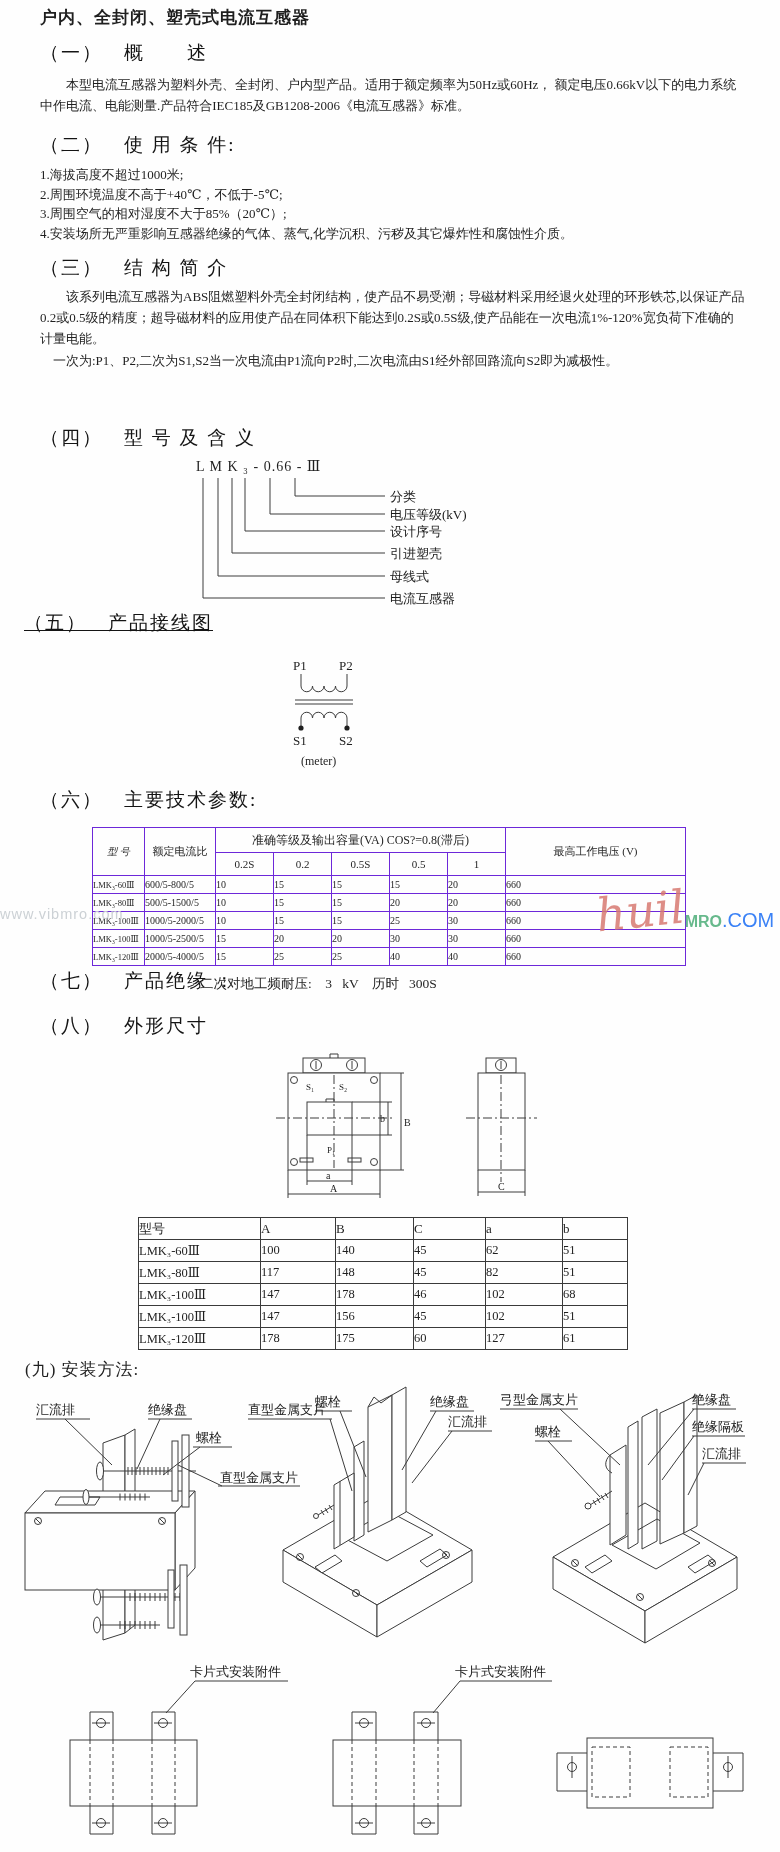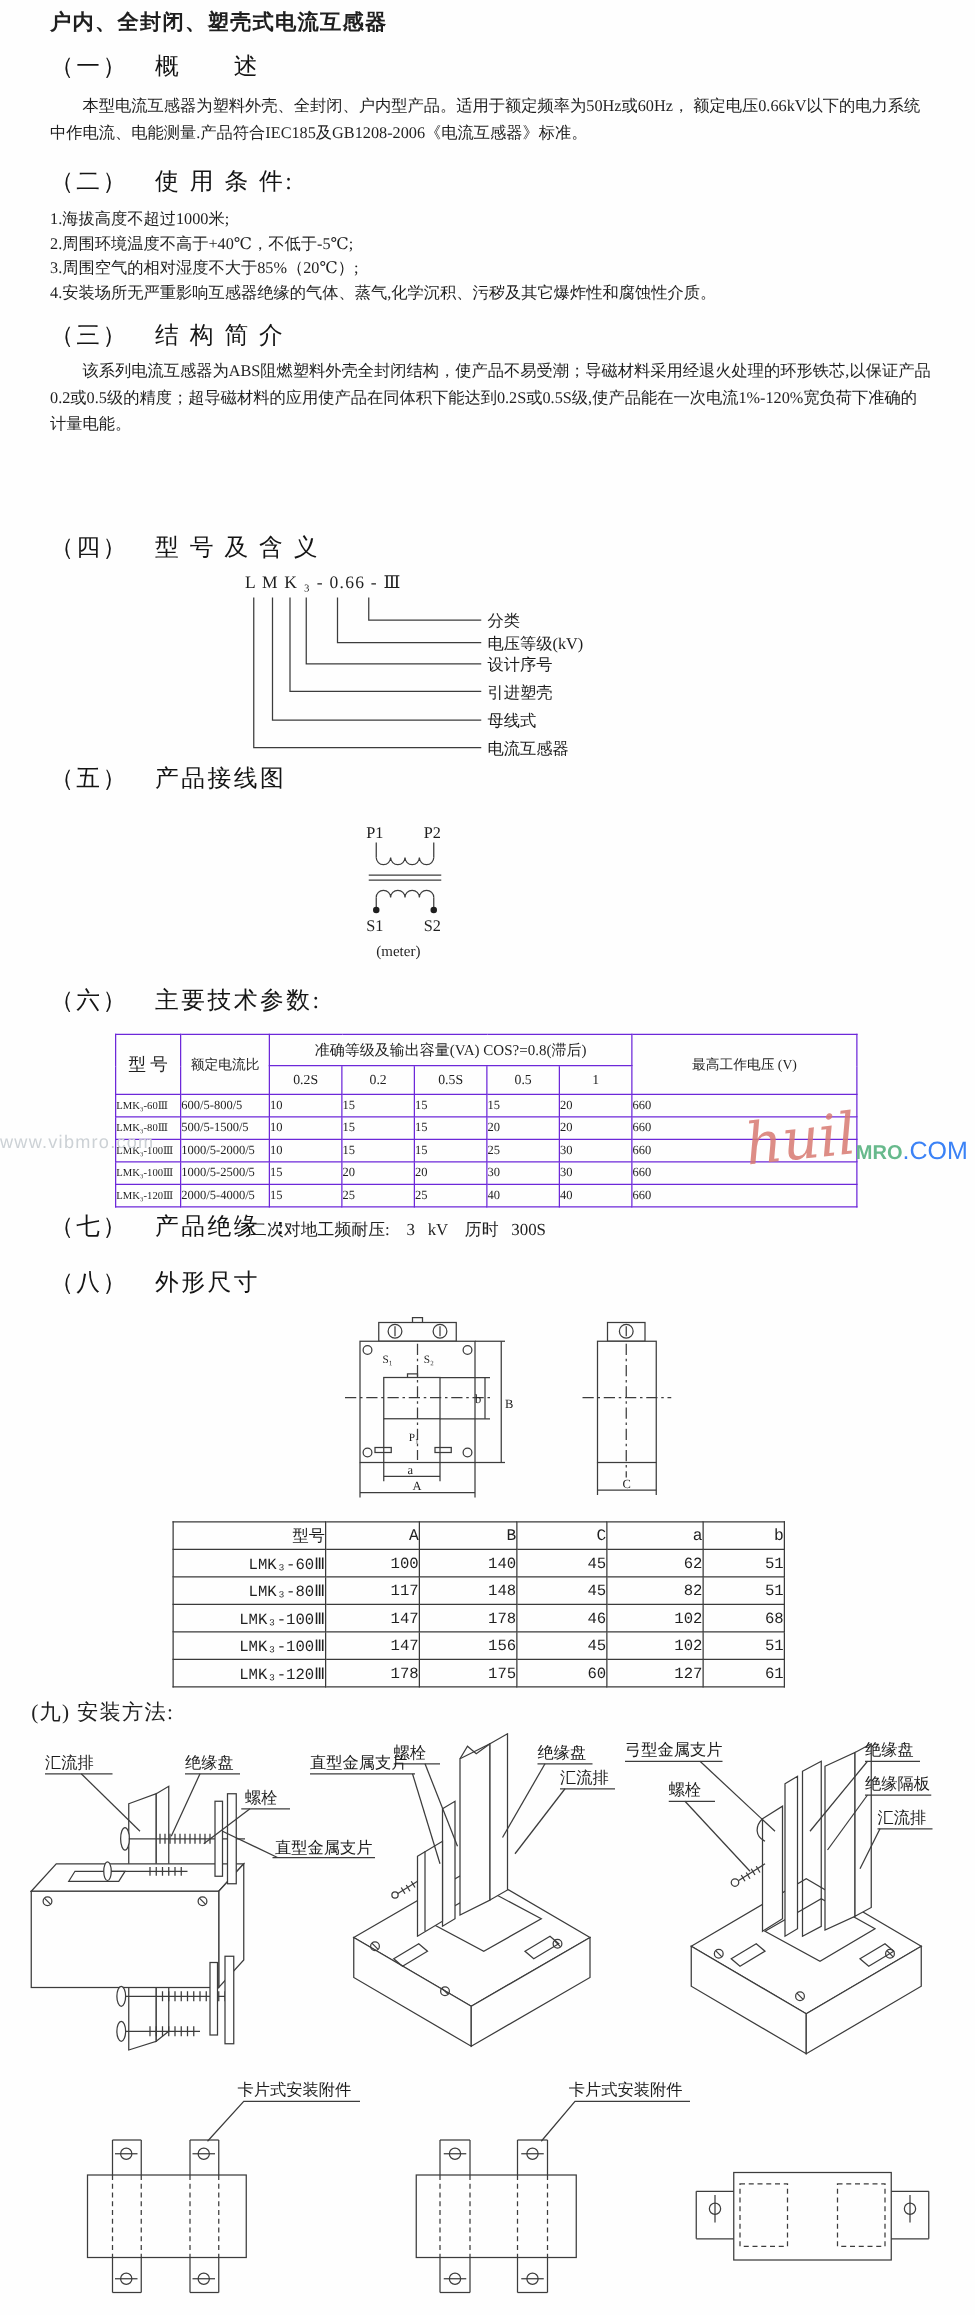--- a/index.html
+++ b/index.html
@@ -16,21 +16,21 @@
       stroke:#3c3c3c;stroke-width:1;fill:none;}
   svg .wf{fill:#fefefe;}
   svg .blk{fill:#1f1f1f;stroke:none;}
   svg text{fill:#1f1f1f;stroke:none;font-family:"Liberation Serif","DejaVu Serif",serif;}
   table{border-collapse:collapse;table-layout:fixed;}
   .ttab{font-size:10px;}
   .ttab td,.ttab th{border:1px solid #6d28d9;padding:0;font-weight:normal;overflow:hidden;white-space:nowrap;margin-top:24px;}
   .ttab tbody td{height:17px;}
   .ttab tbody td:first-child{font-size:8.5px;}
   .dtab{font-size:12.5px;}
-  .dtab td,.dtab th{border:1px solid #3a3a3a;text-align:right;padding:0;font-weight:normal;white-space:nowrap;font-family:Liberation Mono, monospace;}
+  .dtab td,.dtab th{border:1px solid #3a3a3a;text-align:left;padding:0;font-weight:normal;white-space:nowrap;}
   .dtab thead th{height:21px;font-size:13px;}
   .dtab tbody td{height:21px;}
   .wm-site{font-family:"Liberation Sans","DejaVu Sans",sans-serif;font-size:14.5px;color:#ccd1d5;letter-spacing:1px;}
   .wm-script{font-style:italic;font-size:46px;color:#d87a72;font-family:"DejaVu Serif","Liberation Serif",serif;
              transform:rotate(-6deg);display:inline-block;opacity:.85;}
   .wm-mro{font-family:"Liberation Sans",sans-serif;font-weight:bold;font-size:16px;color:#67b98c;}
   .wm-com{font-family:"Liberation Sans",sans-serif;font-size:20px;color:#3b82f6;}
 </style>
 </head>
 <body>
@@ -45,39 +45,40 @@
   <div class="abs sec" style="left:40px;top:132px;">（二）　使 用 条 件:</div>
   <div class="abs body13" style="left:40px;top:165px;width:710px;line-height:19.5px;">
     <div>1.海拔高度不超过1000米;</div>
     <div>2.周围环境温度不高于+40℃，不低于-5℃;</div>
     <div>3.周围空气的相对湿度不大于85%（20℃）;</div>
     <div>4.安装场所无严重影响互感器绝缘的气体、蒸气,化学沉积、污秽及其它爆炸性和腐蚀性介质。</div>
   </div>
 
   <div class="abs sec" style="left:40px;top:255px;">（三）　结 构 简 介</div>
   <div class="abs body13 ind2" style="left:40px;top:286px;width:706px;">该系列电流互感器为ABS阻燃塑料外壳全封闭结构，使产品不易受潮；导磁材料采用经退火处理的环形铁芯,以保证产品0.2或0.5级的精度；超导磁材料的应用使产品在同体积下能达到0.2S或0.5S级,使产品能在一次电流1%-120%宽负荷下准确的计量电能。</div>
+  <div class="abs body13" style="left:40px;top:350px;width:706px;text-indent:1em;">一次为:P1、P2,二次为S1,S2当一次电流由P1流向P2时,二次电流由S1经外部回路流向S2即为减极性。</div>
 
   <div class="abs sec" style="left:40px;top:425px;">（四）　型 号 及 含 义</div>
   <div class="abs" style="left:196px;top:458px;font-size:14px;letter-spacing:1px;">L M K ₃ - 0.66 - Ⅲ</div>
   <svg style="left:190px;top:455px;" width="290" height="160" viewBox="0 0 290 160">
     <polyline points="105,23 105,41 195,41"></polyline>
     <polyline points="80,23 80,59 195,59"></polyline>
     <polyline points="55,23 55,76 195,76"></polyline>
     <polyline points="42,23 42,98 195,98"></polyline>
     <polyline points="28,23 28,121 195,121"></polyline>
     <polyline points="13,23 13,143 195,143"></polyline>
   </svg>
   <div class="abs lbl" style="left:390px;top:488px;">分类</div>
   <div class="abs lbl" style="left:390px;top:506px;">电压等级(kV)</div>
   <div class="abs lbl" style="left:390px;top:523px;">设计序号</div>
   <div class="abs lbl" style="left:390px;top:545px;">引进塑壳</div>
   <div class="abs lbl" style="left:390px;top:568px;">母线式</div>
   <div class="abs lbl" style="left:390px;top:590px;">电流互感器</div>
 
-  <div class="abs sec" style="left:40px;top:610px;">（五）　产品接线图</div>
+  <div class="abs sec" style="left:24px;top:610px;text-decoration:underline;">（五）　产品接线图</div>
   <svg style="left:270px;top:650px;" width="130" height="125" viewBox="0 0 130 125">
     <text x="23" y="20" font-size="13">P1</text>
     <text x="69" y="20" font-size="13">P2</text>
     <line x1="31" y1="24" x2="31" y2="36"></line>
       <line x1="77" y1="24" x2="77" y2="36"></line>
     <path d="M31,36 a5.75,5.75 0 0 0 11.5,0 a5.75,5.75 0 0 0 11.5,0 a5.75,5.75 0 0 0 11.5,0 a5.75,5.75 0 0 0 11.5,0"></path>
     <line x1="25" y1="50" x2="83" y2="50"></line>
       <line x1="25" y1="54" x2="83" y2="54"></line>
     <path d="M31,68 a5.75,5.75 0 0 1 11.5,0 a5.75,5.75 0 0 1 11.5,0 a5.75,5.75 0 0 1 11.5,0 a5.75,5.75 0 0 1 11.5,0"></path>
     <line x1="31" y1="68" x2="31" y2="76"></line>
@@ -96,21 +97,21 @@
         <col style="width:71px">
         <col style="width:58px">
         <col style="width:58px">
         <col style="width:58px">
         <col style="width:58px">
         <col style="width:58px">
         <col style="width:180px">
       </colgroup>
     <thead>
       <tr>
-        <th rowspan="2" style="height:46px;font-size:14px;">型  号</th>
+        <th rowspan="2" style="height:46px;font-size:10px;font-style:italic;">型  号</th>
         <th rowspan="2" style="font-size:11px;">额定电流比</th>
         <th colspan="5" style="height:24px;font-size:12px;">准确等级及输出容量(VA)  COS?=0.8(滞后)</th>
         <th rowspan="2" style="font-size:11px;">最高工作电压 (V)</th>
       </tr>
       <tr>
         <th style="height:22px;font-size:11px;">0.2S</th>
         <th style="font-size:11px;">0.2</th>
         <th style="font-size:11px;">0.5S</th>
         <th style="font-size:11px;">0.5</th>
         <th style="font-size:11px;">1</th>

